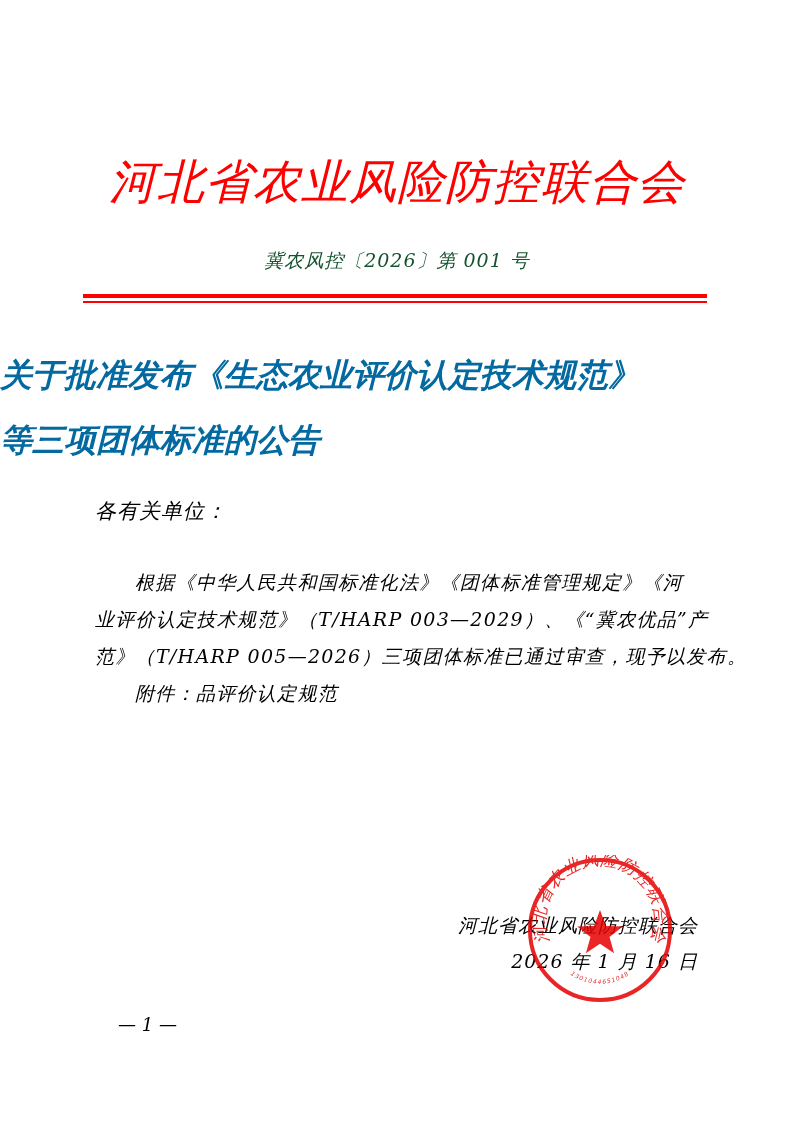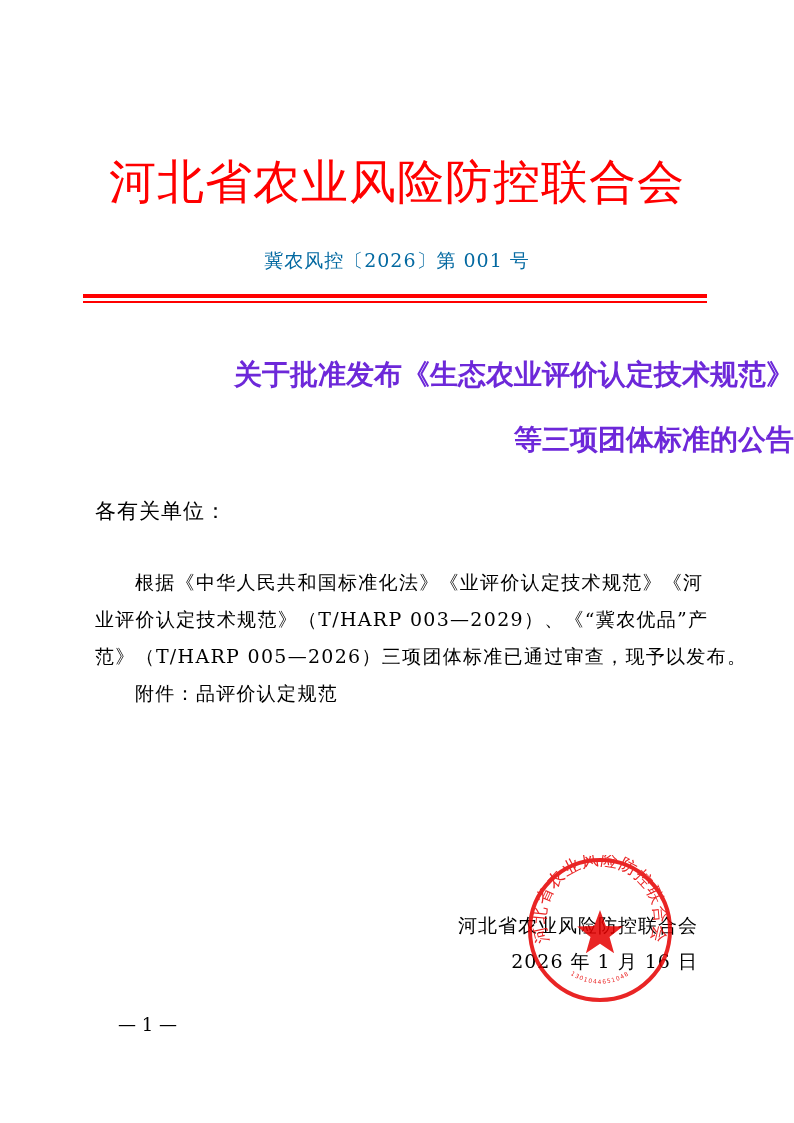--- a/index.html
+++ b/index.html
@@ -1,28 +1,28 @@
 <!DOCTYPE html>
 <html><head>
 <meta charset="utf-8">
 <style>
   html, body { margin: 0; padding: 0; background: #ffffff; }
   body { width: 794px; height: 1123px; position: relative; overflow: hidden;
          font-family: "DejaVu Serif", "Liberation Serif", serif; color: #000; }
-  .abs { position: absolute; }
+  .abs { position: absolute; font-style: italic; }
   .org-title { left: 0; width: 794px; top: 152px; text-align: center;
                font-family: "DejaVu Sans", "Liberation Sans", sans-serif;
                font-size: 47px; letter-spacing: 1px; color: #ff0000; line-height: 60px; }
   .doc-number { left: 0; width: 794px; top: 245px; text-align: center; font-size: 19px;
-                letter-spacing: 1px; color: #0369a1; line-height: 30px; }
+                letter-spacing: 1px; color: #14532d; line-height: 30px; }
   .rule-thick { left: 83px; width: 624px; top: 294px; height: 4px; background: #ff0000; }
   .rule-thin { left: 83px; width: 624px; top: 301px; height: 2px; background: #ff0000; }
-  .headline { left: 0; width: 794px; text-align: right;
+  .headline { left: 0; width: 794px; text-align: left;
               font-family: "DejaVu Sans", "Liberation Sans", sans-serif;
-              font-weight: bold; font-size: 28px; line-height: 36px; color: #6d28d9; }
+              font-weight: bold; font-size: 32px; line-height: 36px; color: #0369a1; }
   .h1 { top: 357px; }
   .h2 { top: 422px; }
   .salutation { left: 95px; top: 496px; font-size: 21px; line-height: 30px; letter-spacing: 1px; }
   .body-para { left: 95px; width: 605px; top: 564px; font-size: 19px; line-height: 37px;
                letter-spacing: 1.3px; text-align: justify; }
   .body-para .line { display: block; white-space: nowrap; }
   .indent { padding-left: 40px; }
   .signer { left: 440px; top: 910px; width: 258px; text-align: right; font-size: 19px;
             letter-spacing: 1px; line-height: 30px; z-index: 1; }
   .date { left: 440px; top: 946px; width: 258px; text-align: right; font-size: 19px;
@@ -37,21 +37,21 @@
 <div class="abs doc-number">冀农风控〔2026〕第 001 号</div>
 <div class="abs rule-thick"></div>
 <div class="abs rule-thin"></div>
 
 <div class="abs headline h1">关于批准发布《生态农业评价认定技术规范》</div>
 <div class="abs headline h2">等三项团体标准的公告</div>
 
 <div class="abs salutation">各有关单位：</div>
 
 <div class="abs body-para">
-  <span class="line indent">根据《中华人民共和国标准化法》《业评价认定技术规范》《河</span>
+  <span class="line indent">根据《中华人民共和国标准化法》《团体标准管理规定》《河</span>
   <span class="line">业评价认定技术规范》（T/HARP 003—2029）、《“冀农优品”产</span>
   <span class="line">范》（T/HARP 005—2026）三项团体标准已通过审查，现予以发布。</span>
   <span class="line indent">附件：品评价认定规范</span>
 </div>
 
 <div class="abs signer">河北省农业风险防控联合会</div>
 <div class="abs date">2026 年 1 月 16 日</div>
 
 <div class="abs stamp">
   <svg width="150" height="150" viewBox="0 0 150 150">

